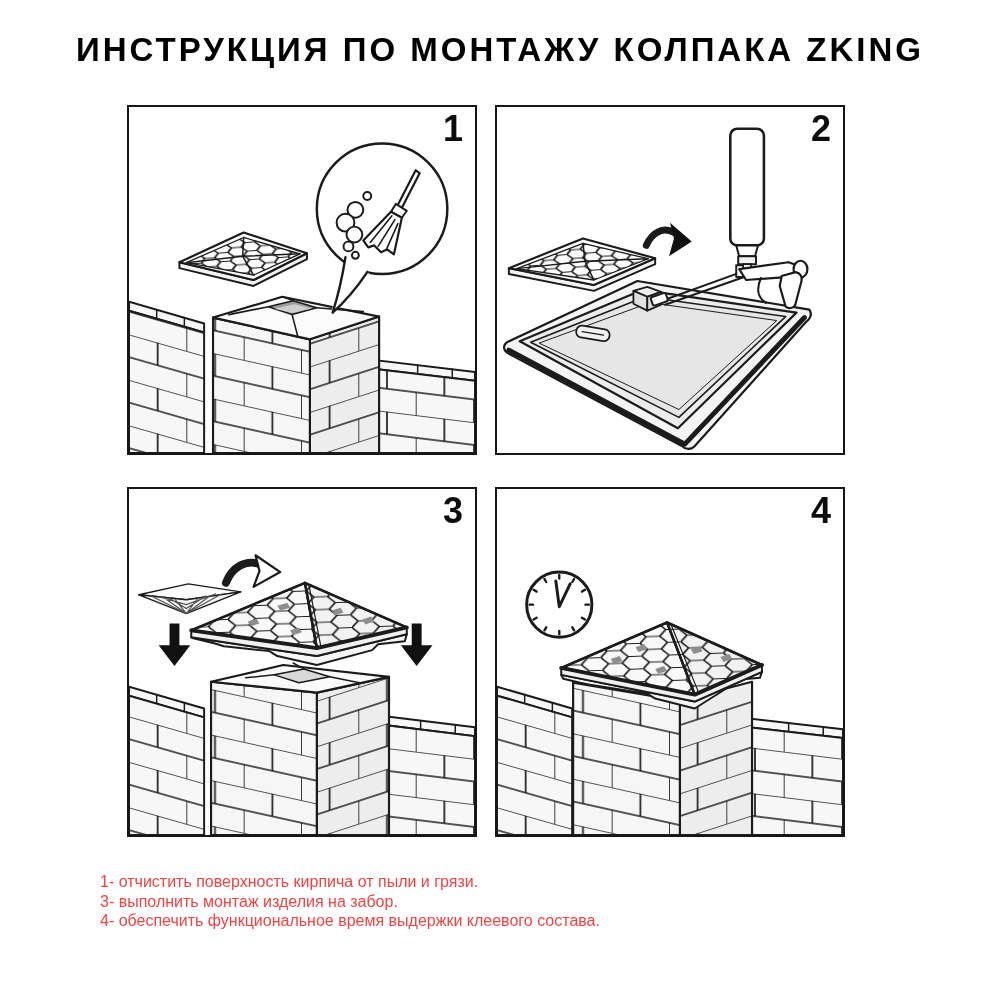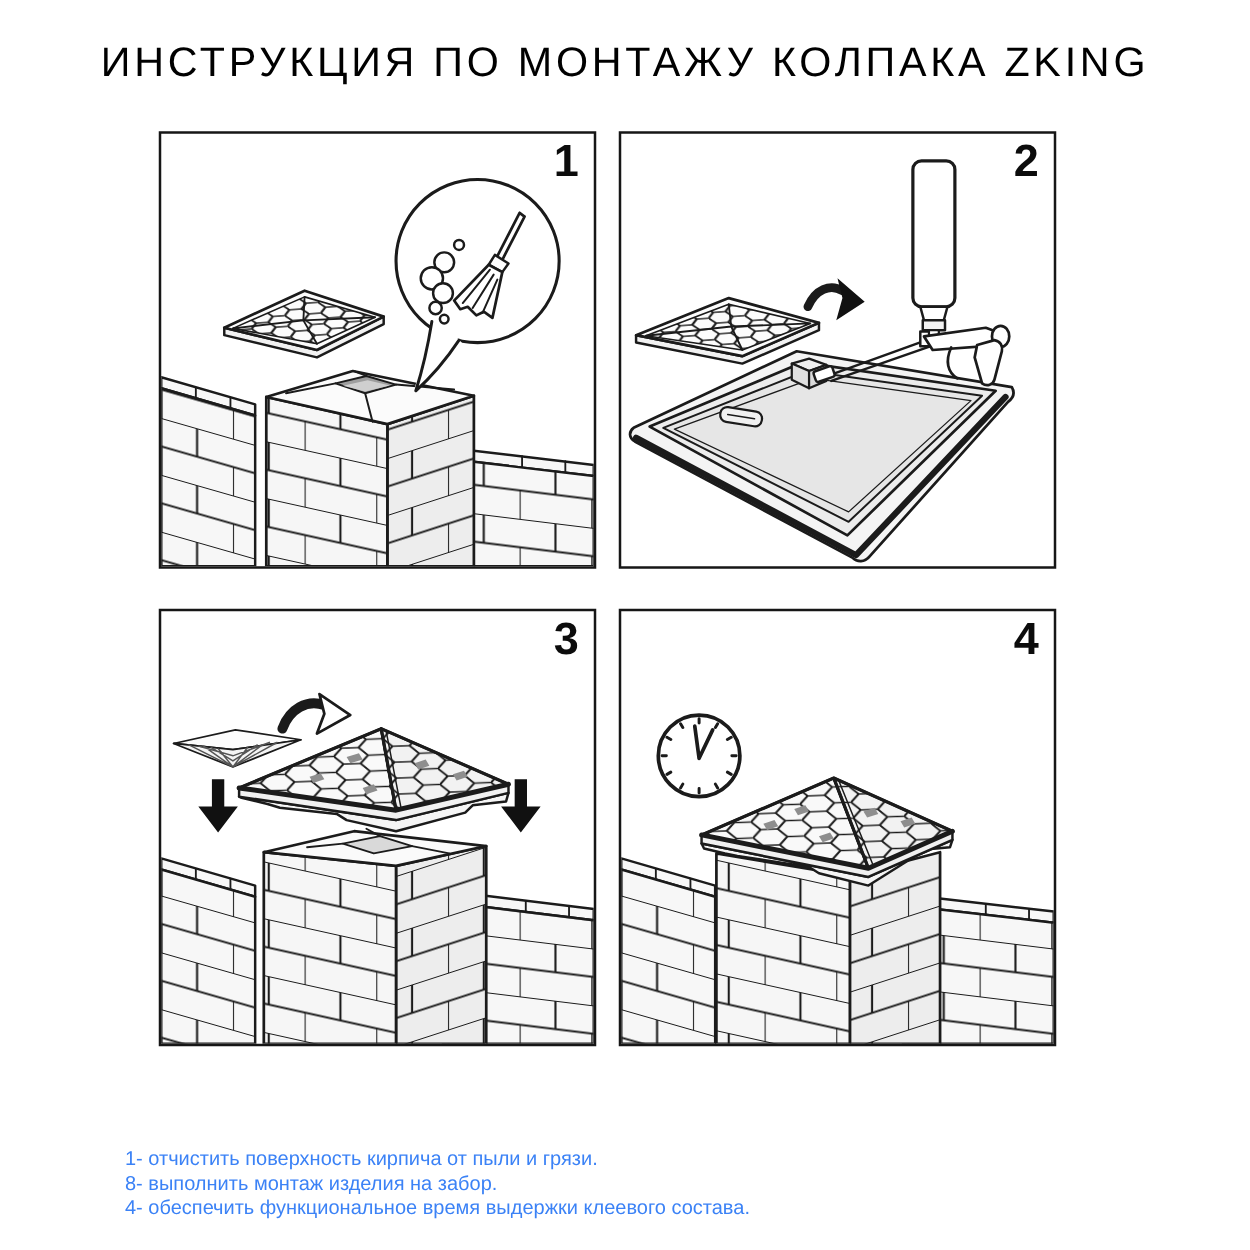--- a/index.html
+++ b/index.html
@@ -1,25 +1,25 @@
 <!DOCTYPE html>
 <html><head>
 <meta charset="utf-8">
 <style>
   html,body{margin:0;padding:0;background:#fff;}
   body{width:1000px;height:1000px;position:relative;font-family:"Liberation Sans",sans-serif;overflow:hidden;}
-  .title{position:absolute;top:31px;left:0;width:1000px;text-align:center;font-size:33px;font-weight:normal;letter-spacing:3px;color:#000;white-space:nowrap;}
+  .title{position:absolute;top:31px;left:0;width:1000px;text-align:center;font-size:33px;font-weight:bold;letter-spacing:3px;color:#000;white-space:nowrap;}
   .panel{position:absolute;width:350px;height:350px;border:2px solid #161616;box-sizing:border-box;background:#fff;}
   #p1{left:127px;top:105px}
   #p2{left:495px;top:105px}
   #p3{left:127px;top:487px}
   #p4{left:495px;top:487px}
   .panel svg{position:absolute;left:0;top:0;width:100%;height:100%;}
   .num{position:absolute;top:0px;right:12px;font-size:36px;font-weight:bold;color:#0c0c0c;line-height:44px;}
-  .steps{position:absolute;left:100px;top:872px;font-size:16px;line-height:19.5px;color:#3b82f6;white-space:nowrap;margin-top:46px;}
+  .steps{position:absolute;left:100px;top:872px;font-size:16px;line-height:19.5px;color:#ef4444;white-space:nowrap;}
   
   .o{stroke:#1b1b1b;stroke-linejoin:round;stroke-linecap:round;}
   .fn{fill:none}.fw{fill:#fff}.f1{fill:#f7f7f7}
 </style>
 </head>
 <body>
 
 <svg width="0" height="0" style="position:absolute" aria-hidden="true">
   <defs>
     <pattern id="bpA" width="58" height="46" patternUnits="userSpaceOnUse" patternTransform="skewY(16)">
@@ -245,15 +245,15 @@
       <circle class="o fw" stroke-width="3" cx="63" cy="117" r="33"></circle>
       <path class="o fn" stroke-width="2.4" d="M63,90.5L63,87M76.2,94.1L78,91M85.9,103.8L89,102M89.5,117L93,117M85.9,130.2L89,132M76.2,139.9L78,143M63,143.5L63,147M49.8,139.9L48,143M40.1,130.2L37,132M36.5,117L33,117M40.1,103.8L37,102M49.8,94.1L48,91"></path>
       <path class="o fn" stroke-width="3" d="M63,119L59.5,93M63,119L74,96"></path>
     </g>
   </svg>
   <div class="num">4</div>
 </div>
 
 <div class="steps">
   <div>1- отчистить поверхность кирпича от пыли и грязи.</div>
-  <div>8- выполнить монтаж изделия на забор.</div>
+  <div>3- выполнить монтаж изделия на забор.</div>
   <div>4- обеспечить функциональное время выдержки клеевого состава.</div>
 </div>
 
 </body></html>

